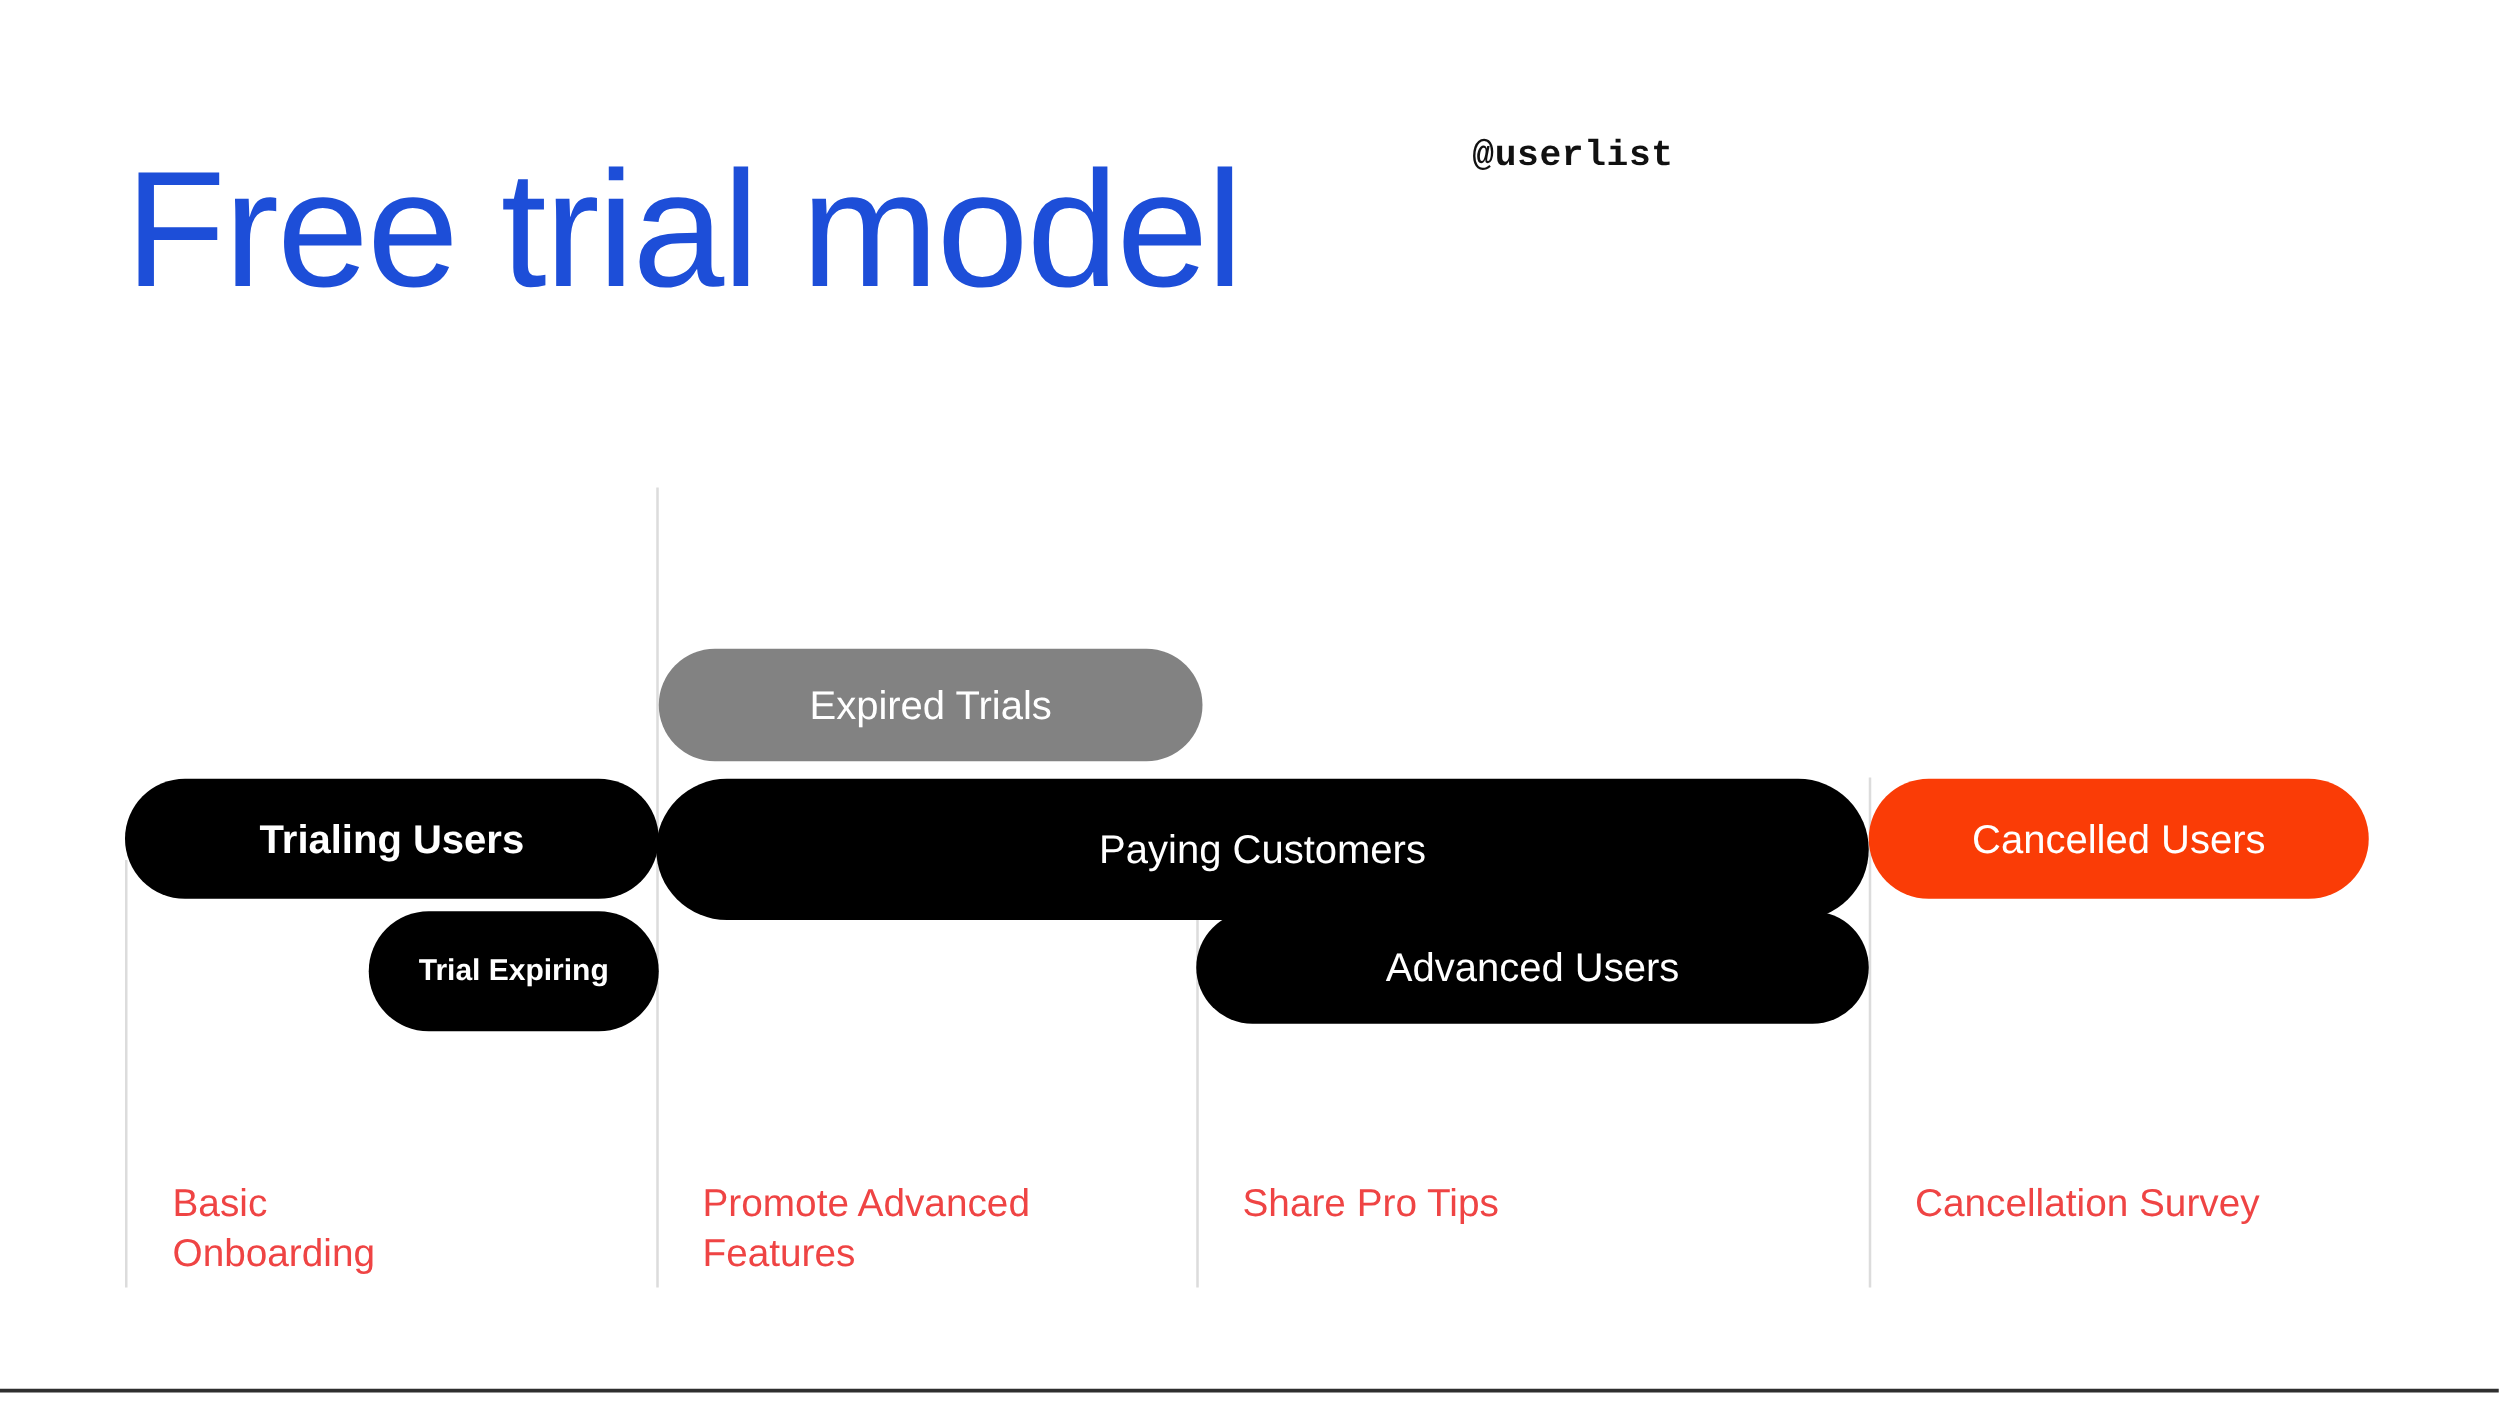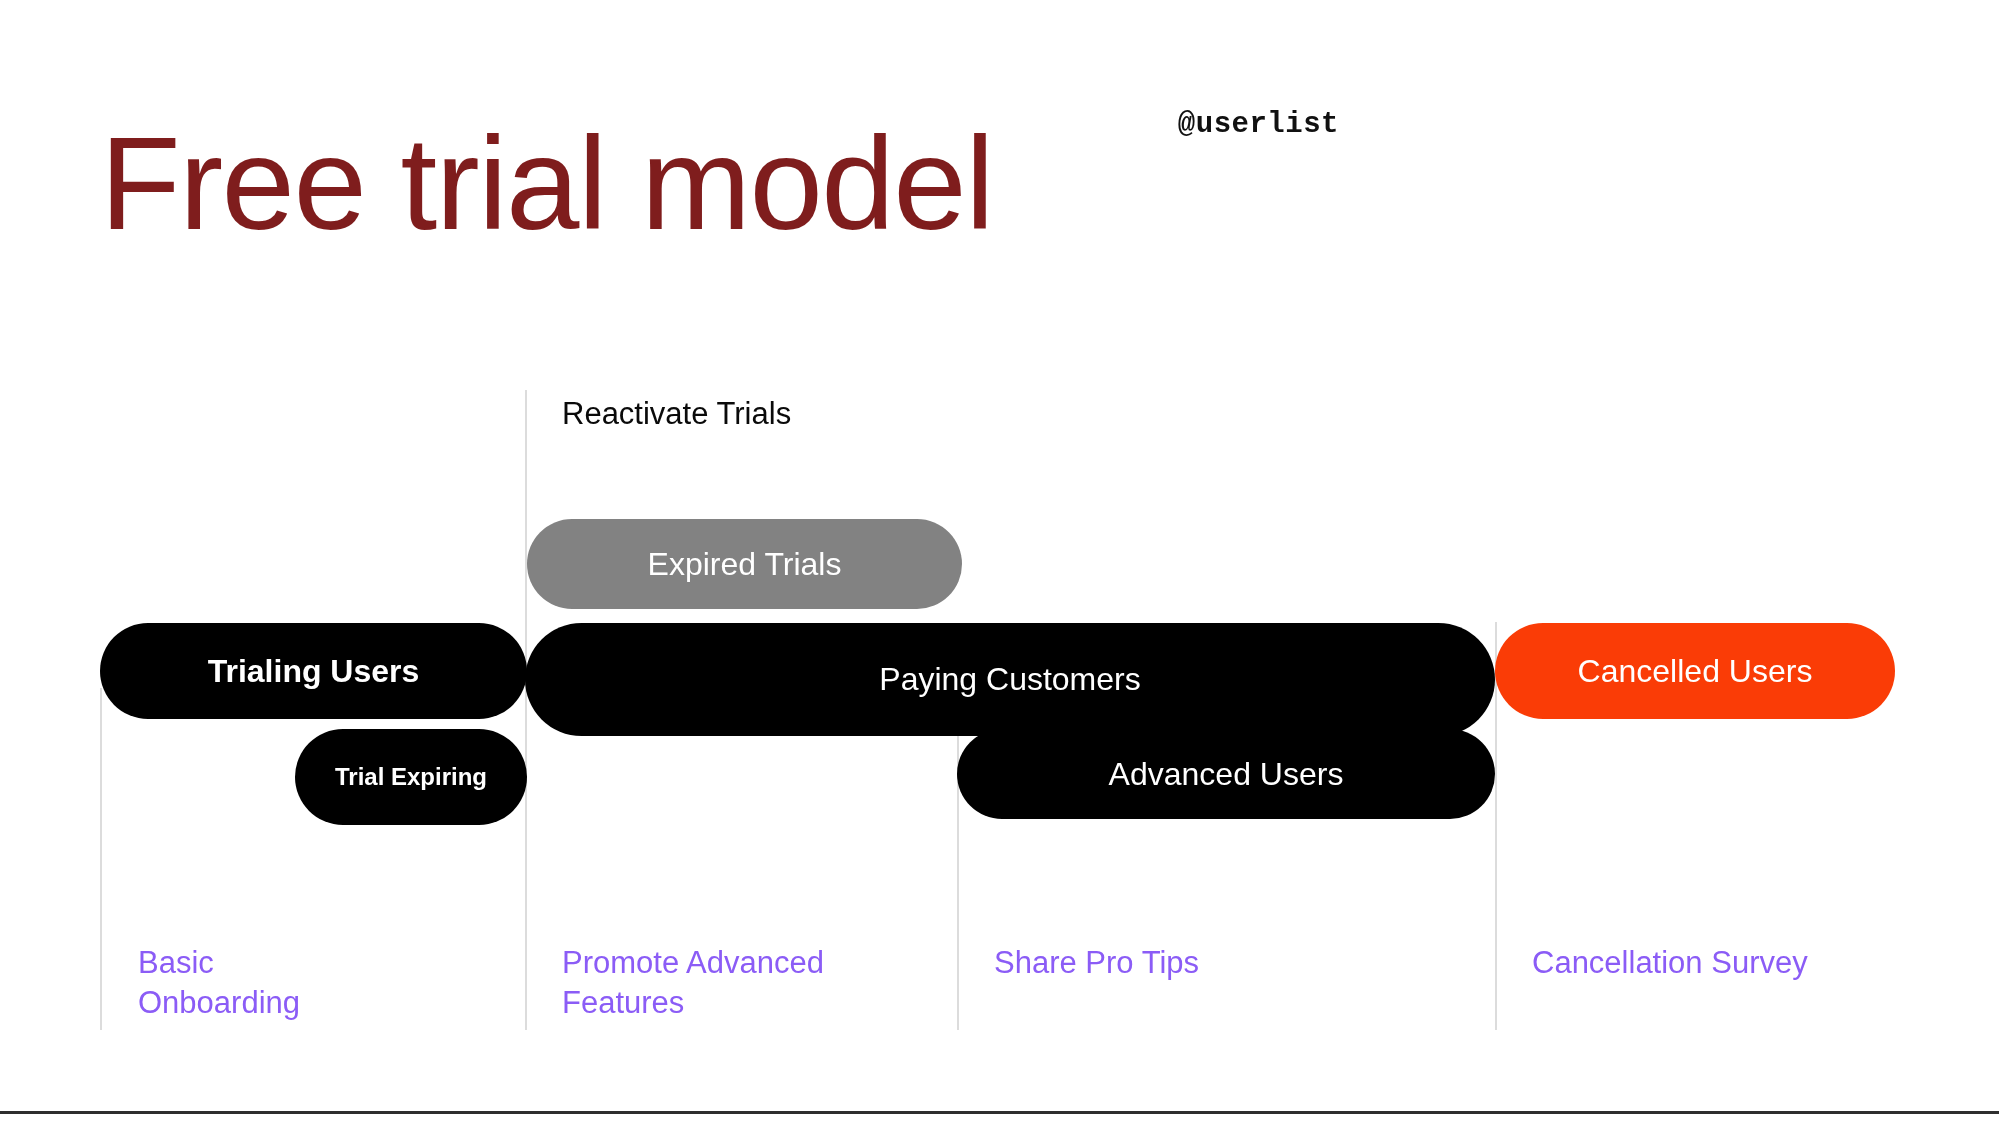--- a/index.html
+++ b/index.html
@@ -24,21 +24,21 @@
 
   
   .slide-title {
     position: absolute;
     left: 100px;
     top: 115px;
     font-size: 132px;
     line-height: 1.05;
     font-weight: 400;
     letter-spacing: -1.5px;
-    color: #7f1d1d;
+    color: #1d4ed8;
     white-space: nowrap;
   }
 
   .brand-handle {
     position: absolute;
     right: 660px;
     top: 108px;
     font-family: "Liberation Mono", "DejaVu Sans Mono", monospace;
     font-size: 29px;
     font-weight: 700;
@@ -68,21 +68,21 @@
     line-height: 1.32;
     color: #0a0a0a;
     font-weight: 400;
     white-space: pre-line;
   }
 
   .track-label {
     position: absolute;
     font-size: 31px;
     line-height: 1.3;
-    color: #8b5cf6;
+    color: #ef4444;
     font-weight: 400;
     white-space: nowrap;
   }
 
   
   .pill {
     position: absolute;
     display: flex;
     align-items: center;
     justify-content: center;
@@ -122,21 +122,20 @@
 
   <div class="brand-handle">@userlist</div>
 
   <div class="diagram">
 
     <div class="divider" style="left:100px; top:688px; height:342px;"></div>
     <div class="divider" style="left:525px; top:390px; height:640px;"></div>
     <div class="divider" style="left:957px; top:726px; height:304px;"></div>
     <div class="divider" style="left:1495px; top:622px; height:408px;"></div>
 
-    <div class="stage-note" style="left:562px; top:394px;">Reactivate Trials</div>
 
     <div class="pill black size-lgb" style="left:100px; top:623px; width:427px; height:96px;">
       <span class="pill-label">Trialing Users</span>
     </div>
 
     <div class="pill gray size-lg" style="left:527px; top:519px; width:435px; height:90px;">
       <span class="pill-label">Expired Trials</span>
     </div>
 
     <div class="pill black size-lg" style="left:525px; top:623px; width:970px; height:113px;">

